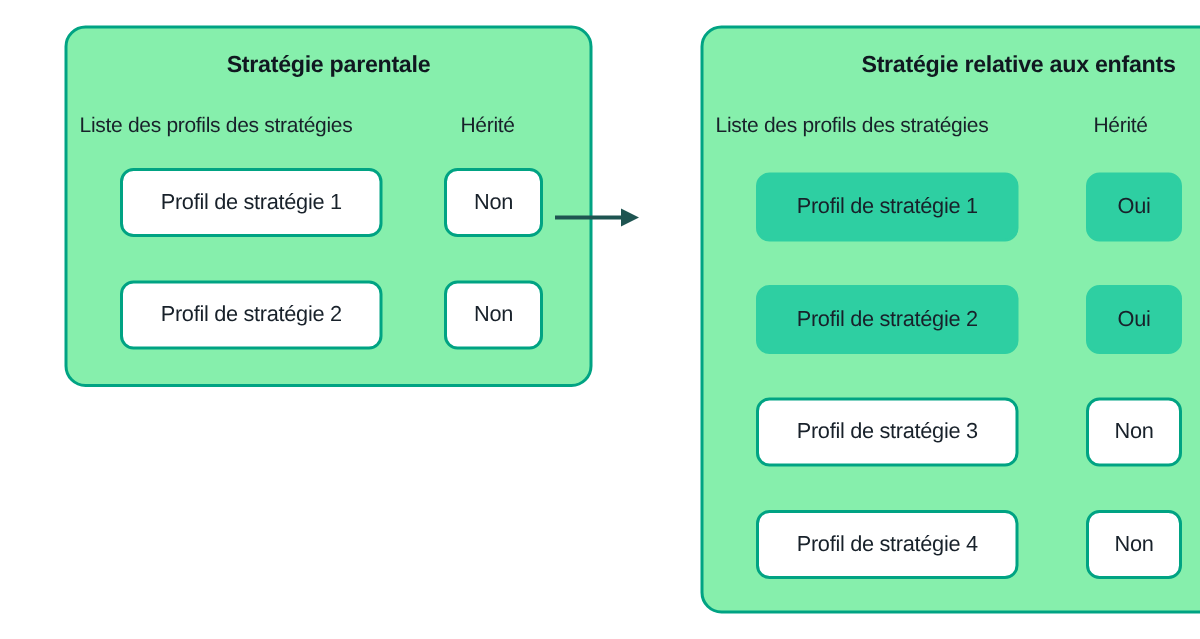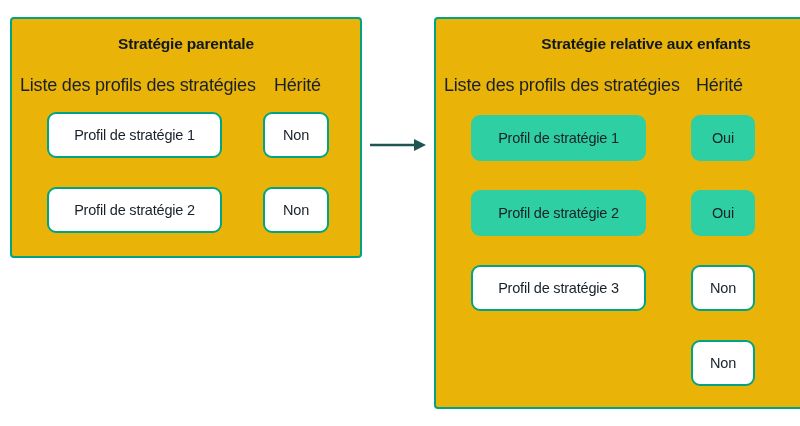--- a/index.html
+++ b/index.html
@@ -20,22 +20,23 @@
   .stage {
     position: absolute;
     inset: 0;
   }
 
   
   .panel {
     position: absolute;
     box-sizing: border-box;
     border: 2px solid #00a383;
-    border-radius: 4px;
-    background: #eab308;
+    border-radius: 14px;
+    background: #86efac;
+    margin-left: 33px;
   }
   .panel.parent {
     left: 10px;
     top: 17px;
     width: 352px;
     height: 241px;
   }
   .panel.child {
     left: 434px;
     top: 17px;
@@ -58,21 +59,21 @@
   
   .col-headers {
     position: absolute;
     left: 0;
     right: 0;
     top: 56px;
     height: 20px;
   }
   .col-head {
     position: absolute;
-    font-size: 18px;
+    font-size: 14px;
     font-weight: normal;
     color: #18212a;
     letter-spacing: -0.2px;
     white-space: nowrap;
   }
   .panel.parent .col-head.profiles { left: 8px; }
   .panel.parent .col-head.inherit  { left: 262px; }
   .panel.child  .col-head.profiles { left: 8px; }
   .panel.child  .col-head.inherit  { left: 260px; }
 
@@ -172,18 +173,19 @@
       </div>
       <div class="row" style="top:171px;">
         <div class="chip profile filled">Profil de stratégie 2</div>
         <div class="chip flag filled">Oui</div>
       </div>
       <div class="row" style="top:246px;">
         <div class="chip profile">Profil de stratégie 3</div>
         <div class="chip flag">Non</div>
       </div>
       <div class="row" style="top:321px;">
+        <div class="chip profile">Profil de stratégie 4</div>
         <div class="chip flag">Non</div>
       </div>
     </div>
   </div>
 
 </div>
 
 </body></html>

